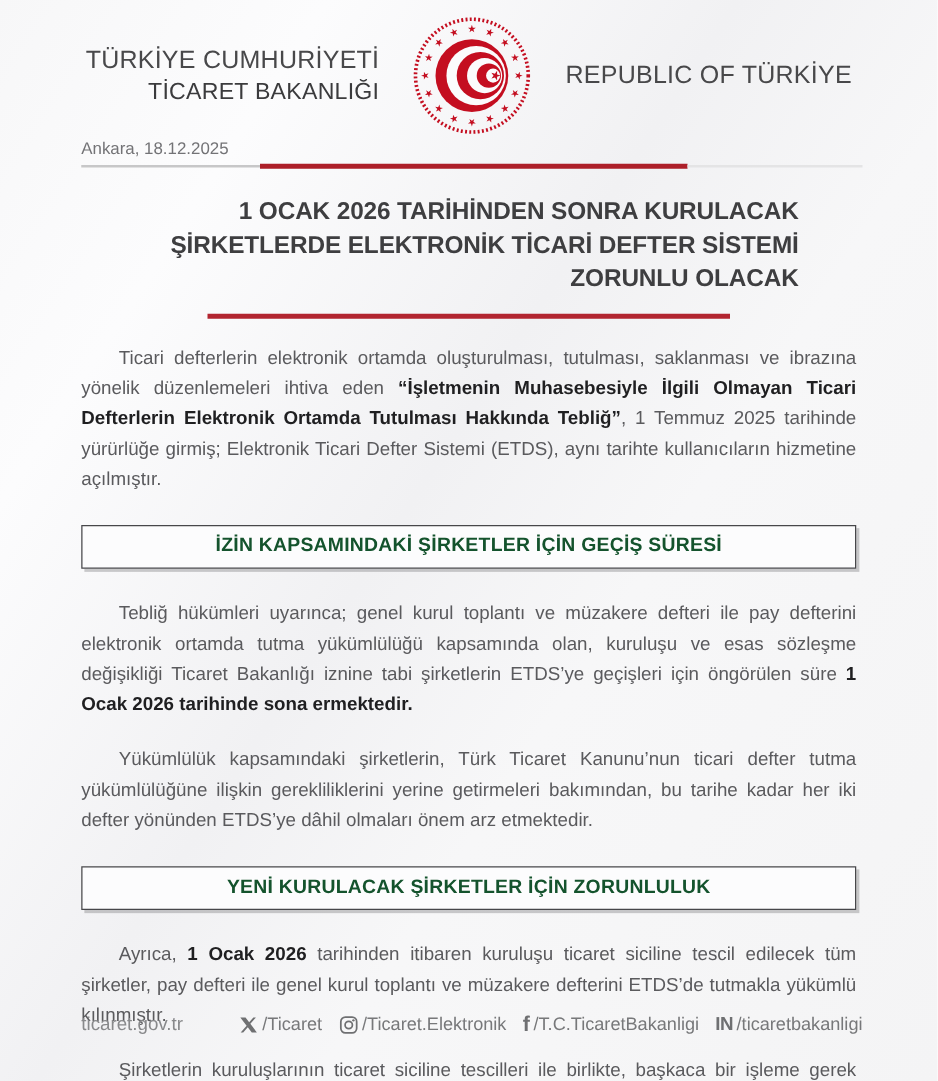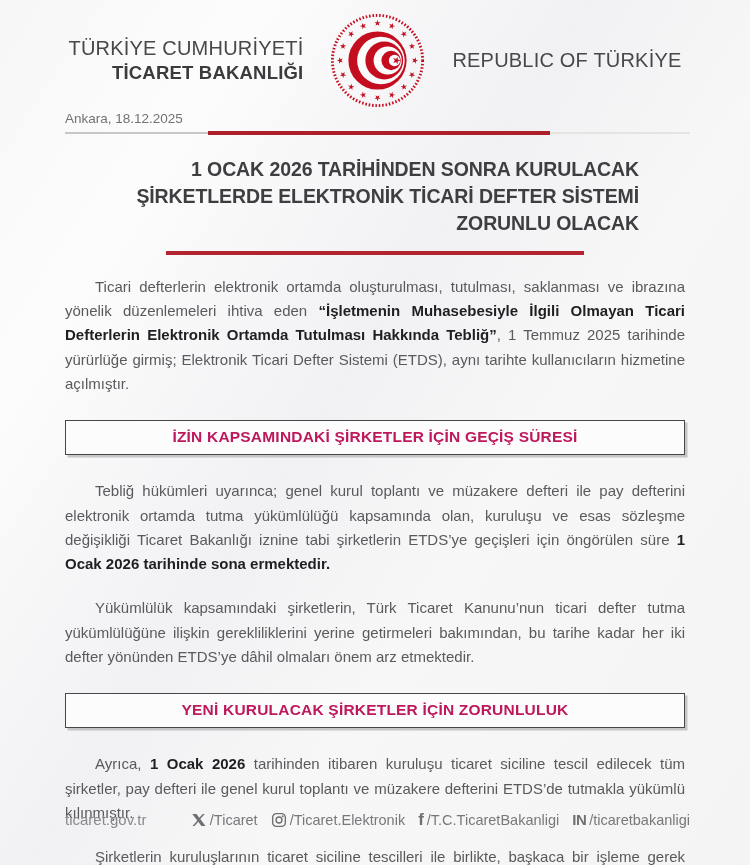--- a/index.html
+++ b/index.html
@@ -19,21 +19,21 @@
     padding-top: 12px;
     display: flex;
     justify-content: center;
     align-items: center;
     gap: 26px;
   }
   .org-block { line-height: 1.25; }
   .org-left  { text-align: right; }
   .org-right { text-align: left; }
   .org-line1 { font-size: 20px; font-weight: 400; color: #48484a; letter-spacing: 0.2px; }
-  .org-line2 { font-size: 18.5px; font-weight: 700; color: #3b3b3d; letter-spacing: 0.2px; }
+  .org-line2 { font-size: 18.5px; font-weight: 400; color: #3b3b3d; letter-spacing: 0.2px; }
   .logo { width: 97px; height: 97px; flex: 0 0 auto; }
 
   
   .dateline {
     margin: 2px 0 5px 65px;
     font-size: 13.5px;
     color: #737376;
   }
   .rule { margin: 0 0 0 65px; width: 625px; display: flex; align-items: center; }
   .rule-gray  { width: 143px; height: 2px;  background: #c7c7c8; }
@@ -66,21 +66,21 @@
 
   .section-box {
     margin: 24px 65px;
     border: 1.5px solid #47474a;
     background: #fcfcfd;
     box-shadow: 2.5px 2.5px 0 rgba(128,128,131,0.4);
     padding: 7px 10px 8px;
     text-align: center;
     font-weight: 700;
     font-size: 15.5px;
-    color: #be185d;
+    color: #14532d;
     letter-spacing: 0.2px;
   }
 
   
   .footer {
     position: absolute;
     left: 65px;
     right: 60px;
     bottom: 37px;
     display: flex;

